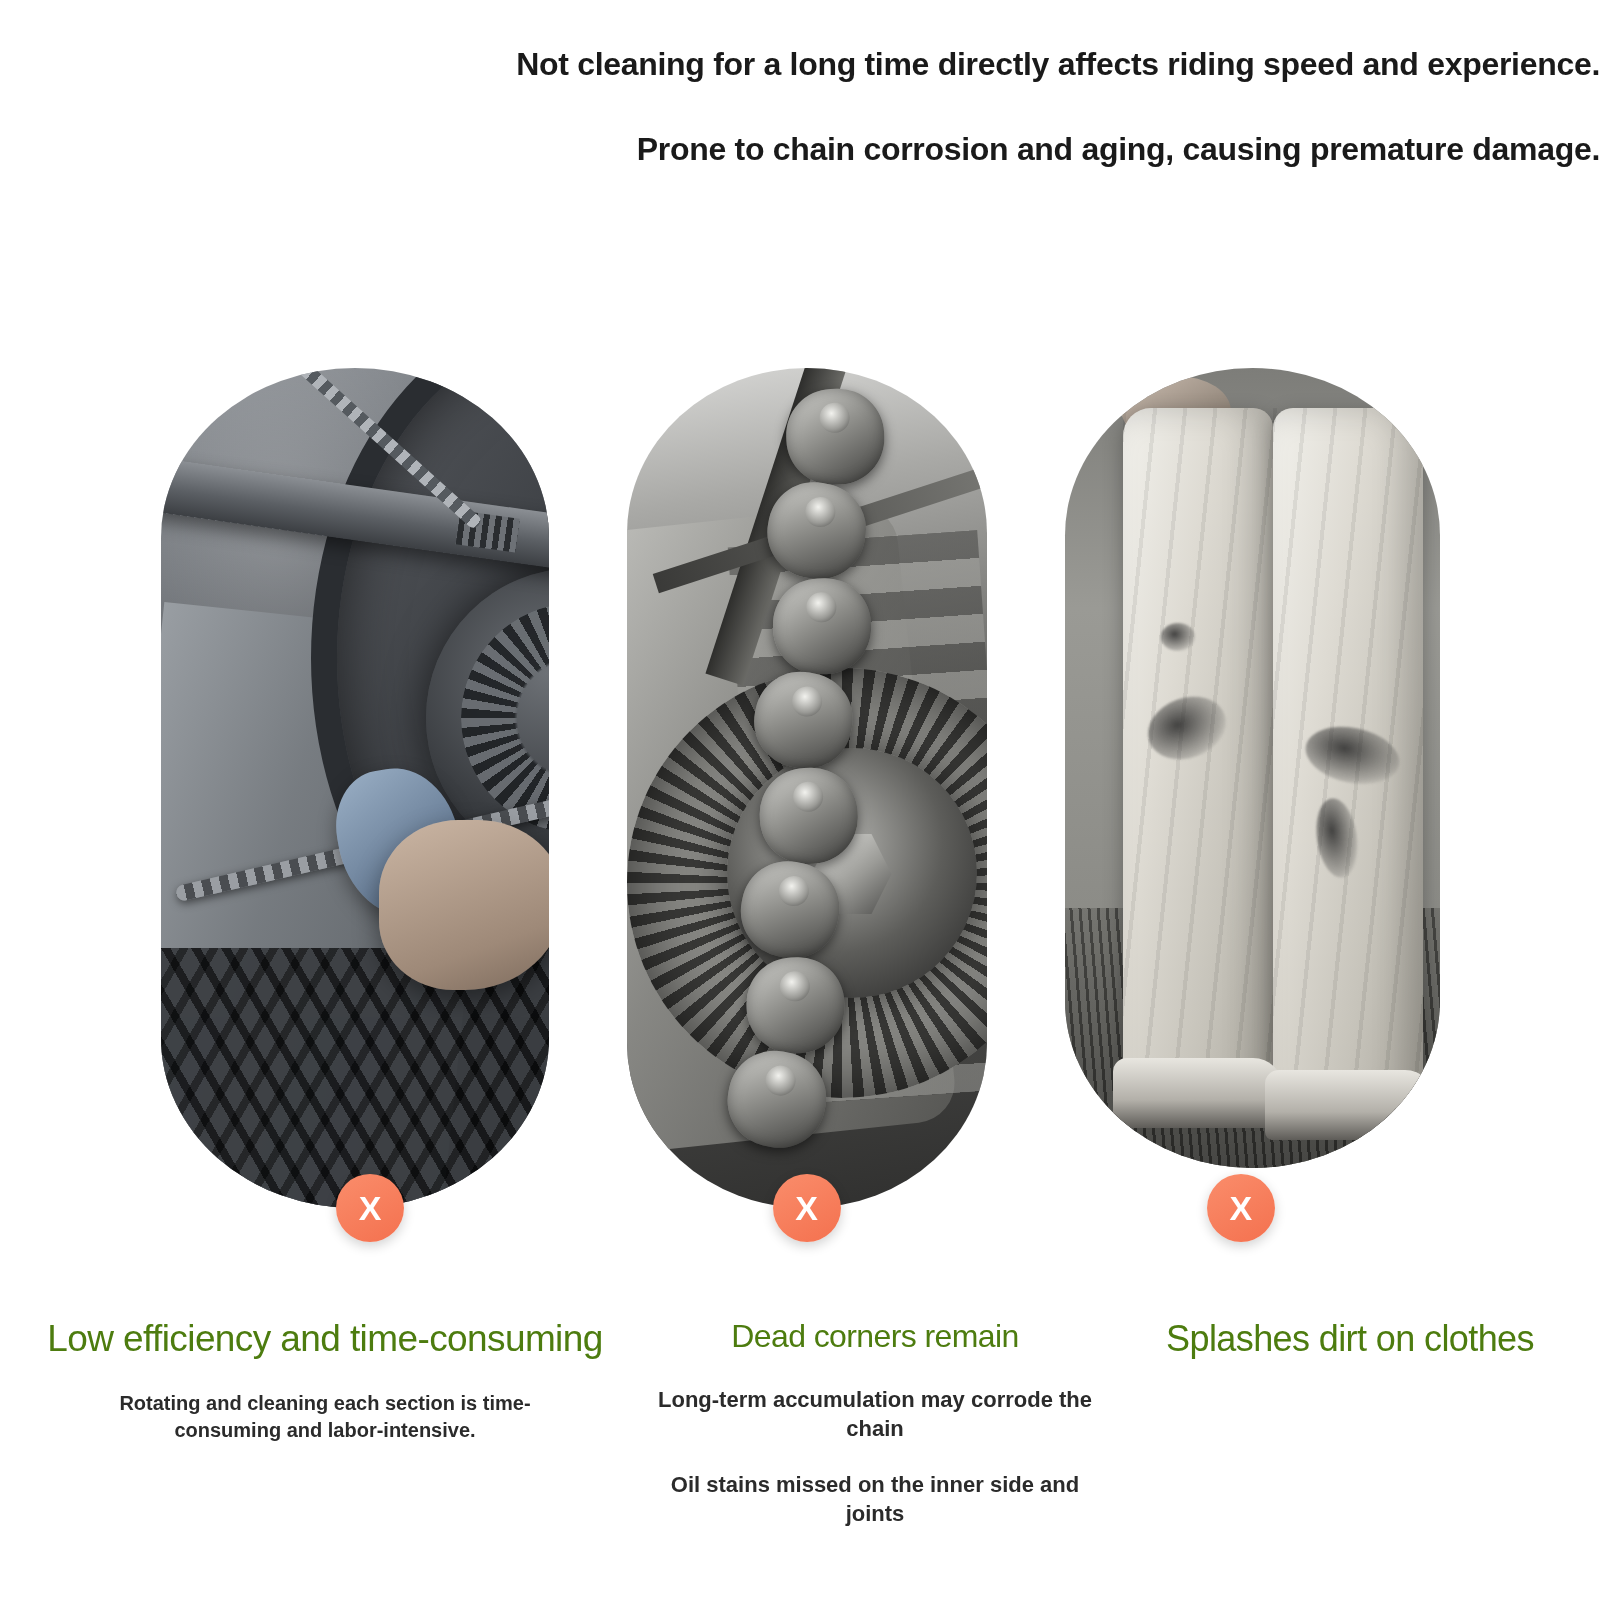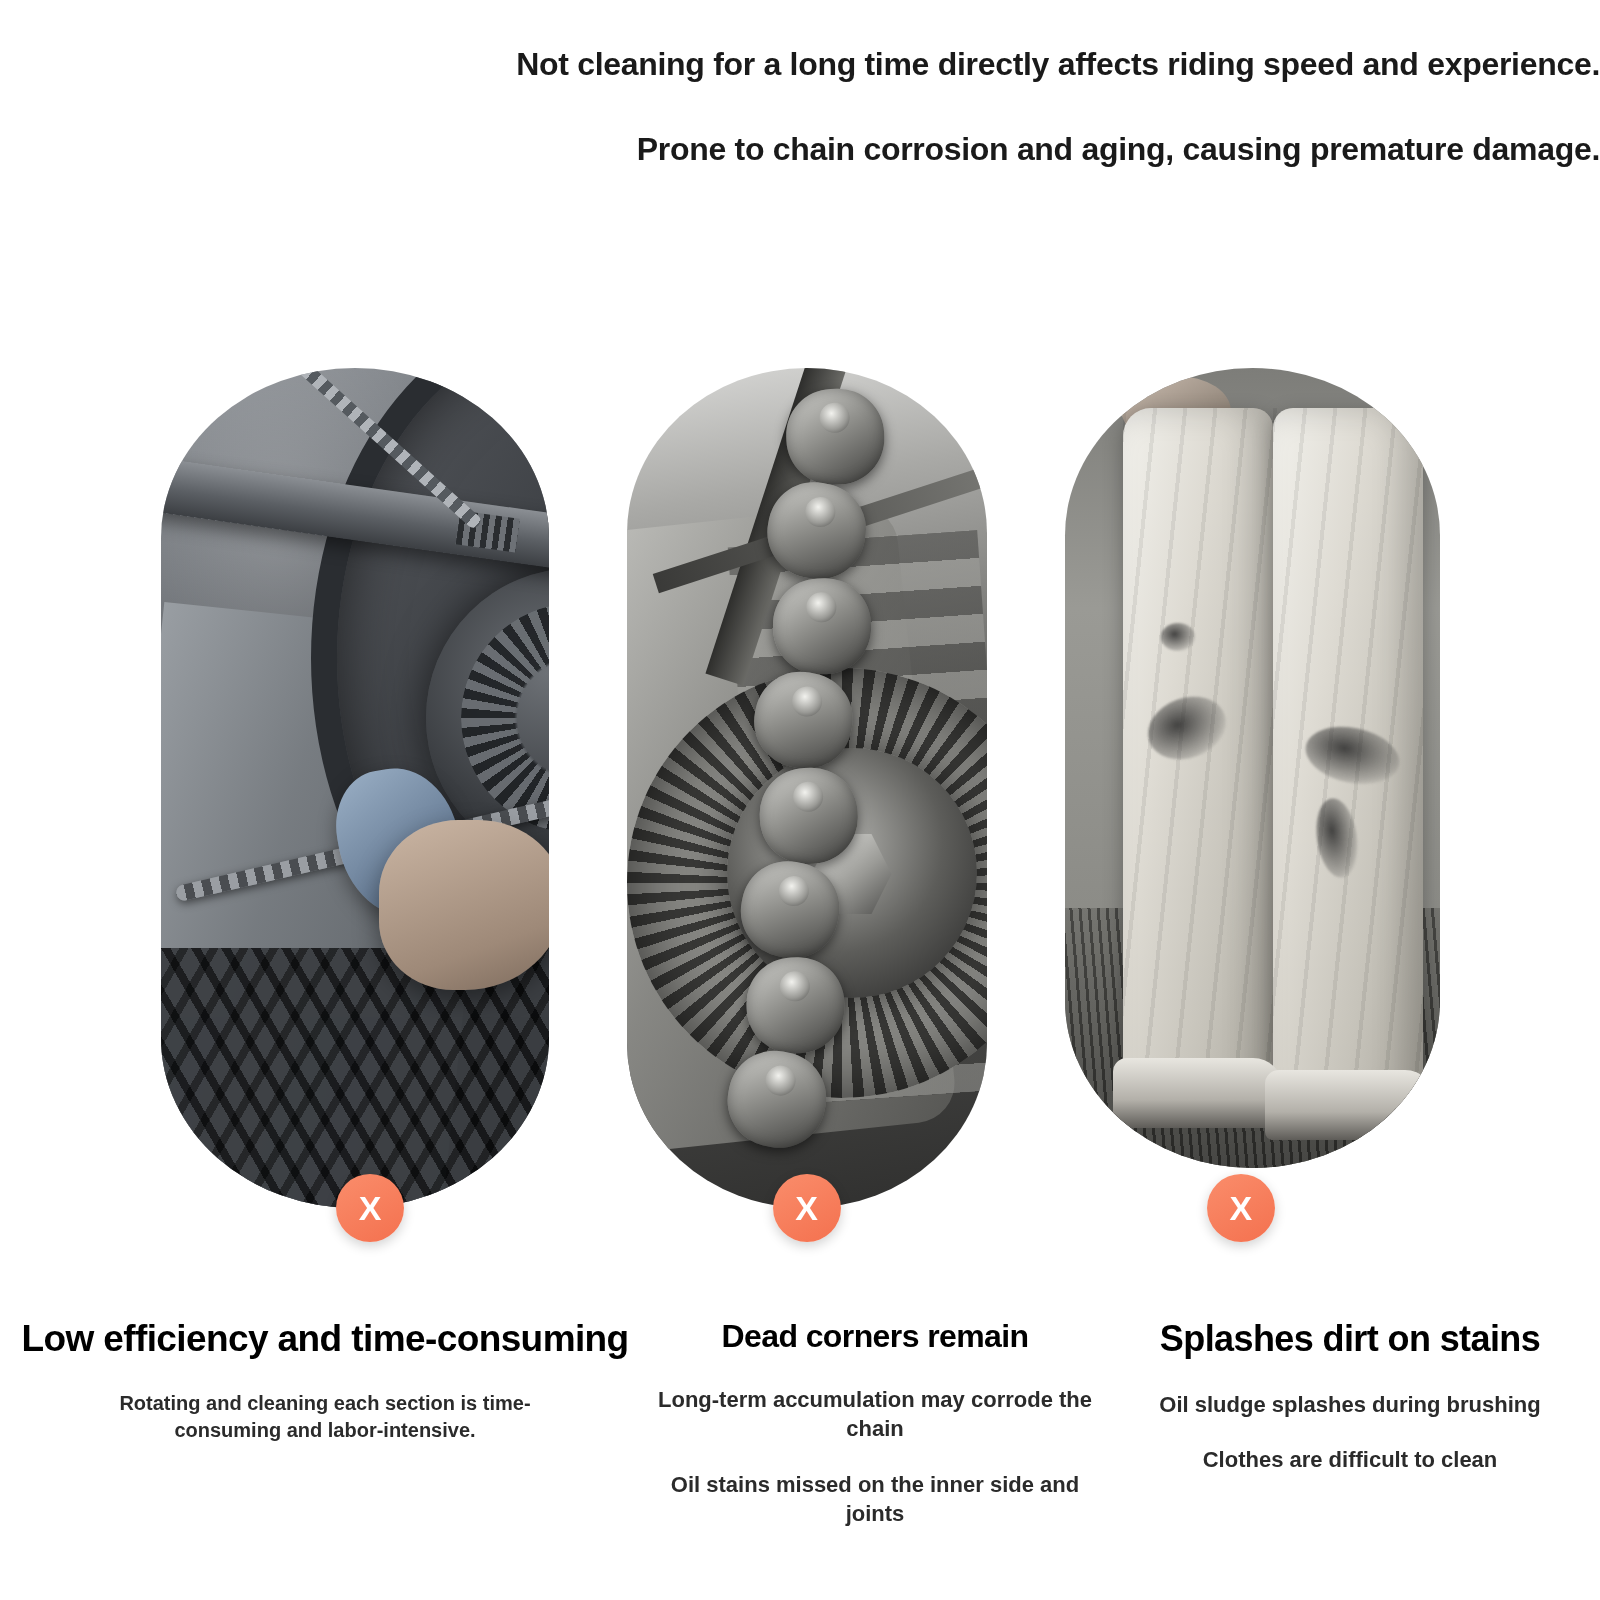--- a/index.html
+++ b/index.html
@@ -323,22 +323,22 @@
     justify-content: center;
     gap: 20px;
   }
   .cap-col { width: 480px; text-align: center; }
   .cap-col.c1 { width: 620px; }
   .cap-col.c2 { width: 440px; }
   .cap-col.c3 { width: 470px; }
 
   .cap-title {
     font-size: 37px;
-    font-weight: 700;
-    color: #000000;
+    font-weight: 400;
+    color: #4d7c0f;
     letter-spacing: -0.6px;
     white-space: nowrap;
   }
   .cap-col.c2 .cap-title { font-size: 32px; }
   .cap-col.c3 .cap-title { font-size: 36px; }
 
   .cap-lines { margin-top: 30px; }
   .cap-line {
     font-size: 23px;
     font-weight: 700;
@@ -434,22 +434,18 @@
 
     <div class="cap-col c2">
       <div class="cap-title">Dead corners remain</div>
       <div class="cap-lines">
         <div class="cap-line">Long-term accumulation may corrode the chain</div>
         <div class="cap-line">Oil stains missed on the inner side and joints</div>
       </div>
     </div>
 
     <div class="cap-col c3">
-      <div class="cap-title">Splashes dirt on stains</div>
-      <div class="cap-lines">
-        <div class="cap-line">Oil sludge splashes during brushing</div>
-        <div class="cap-line">Clothes are difficult to clean</div>
-      </div>
+      <div class="cap-title">Splashes dirt on clothes</div>
     </div>
 
   </div>
 
 </div>
 
 </body></html>

